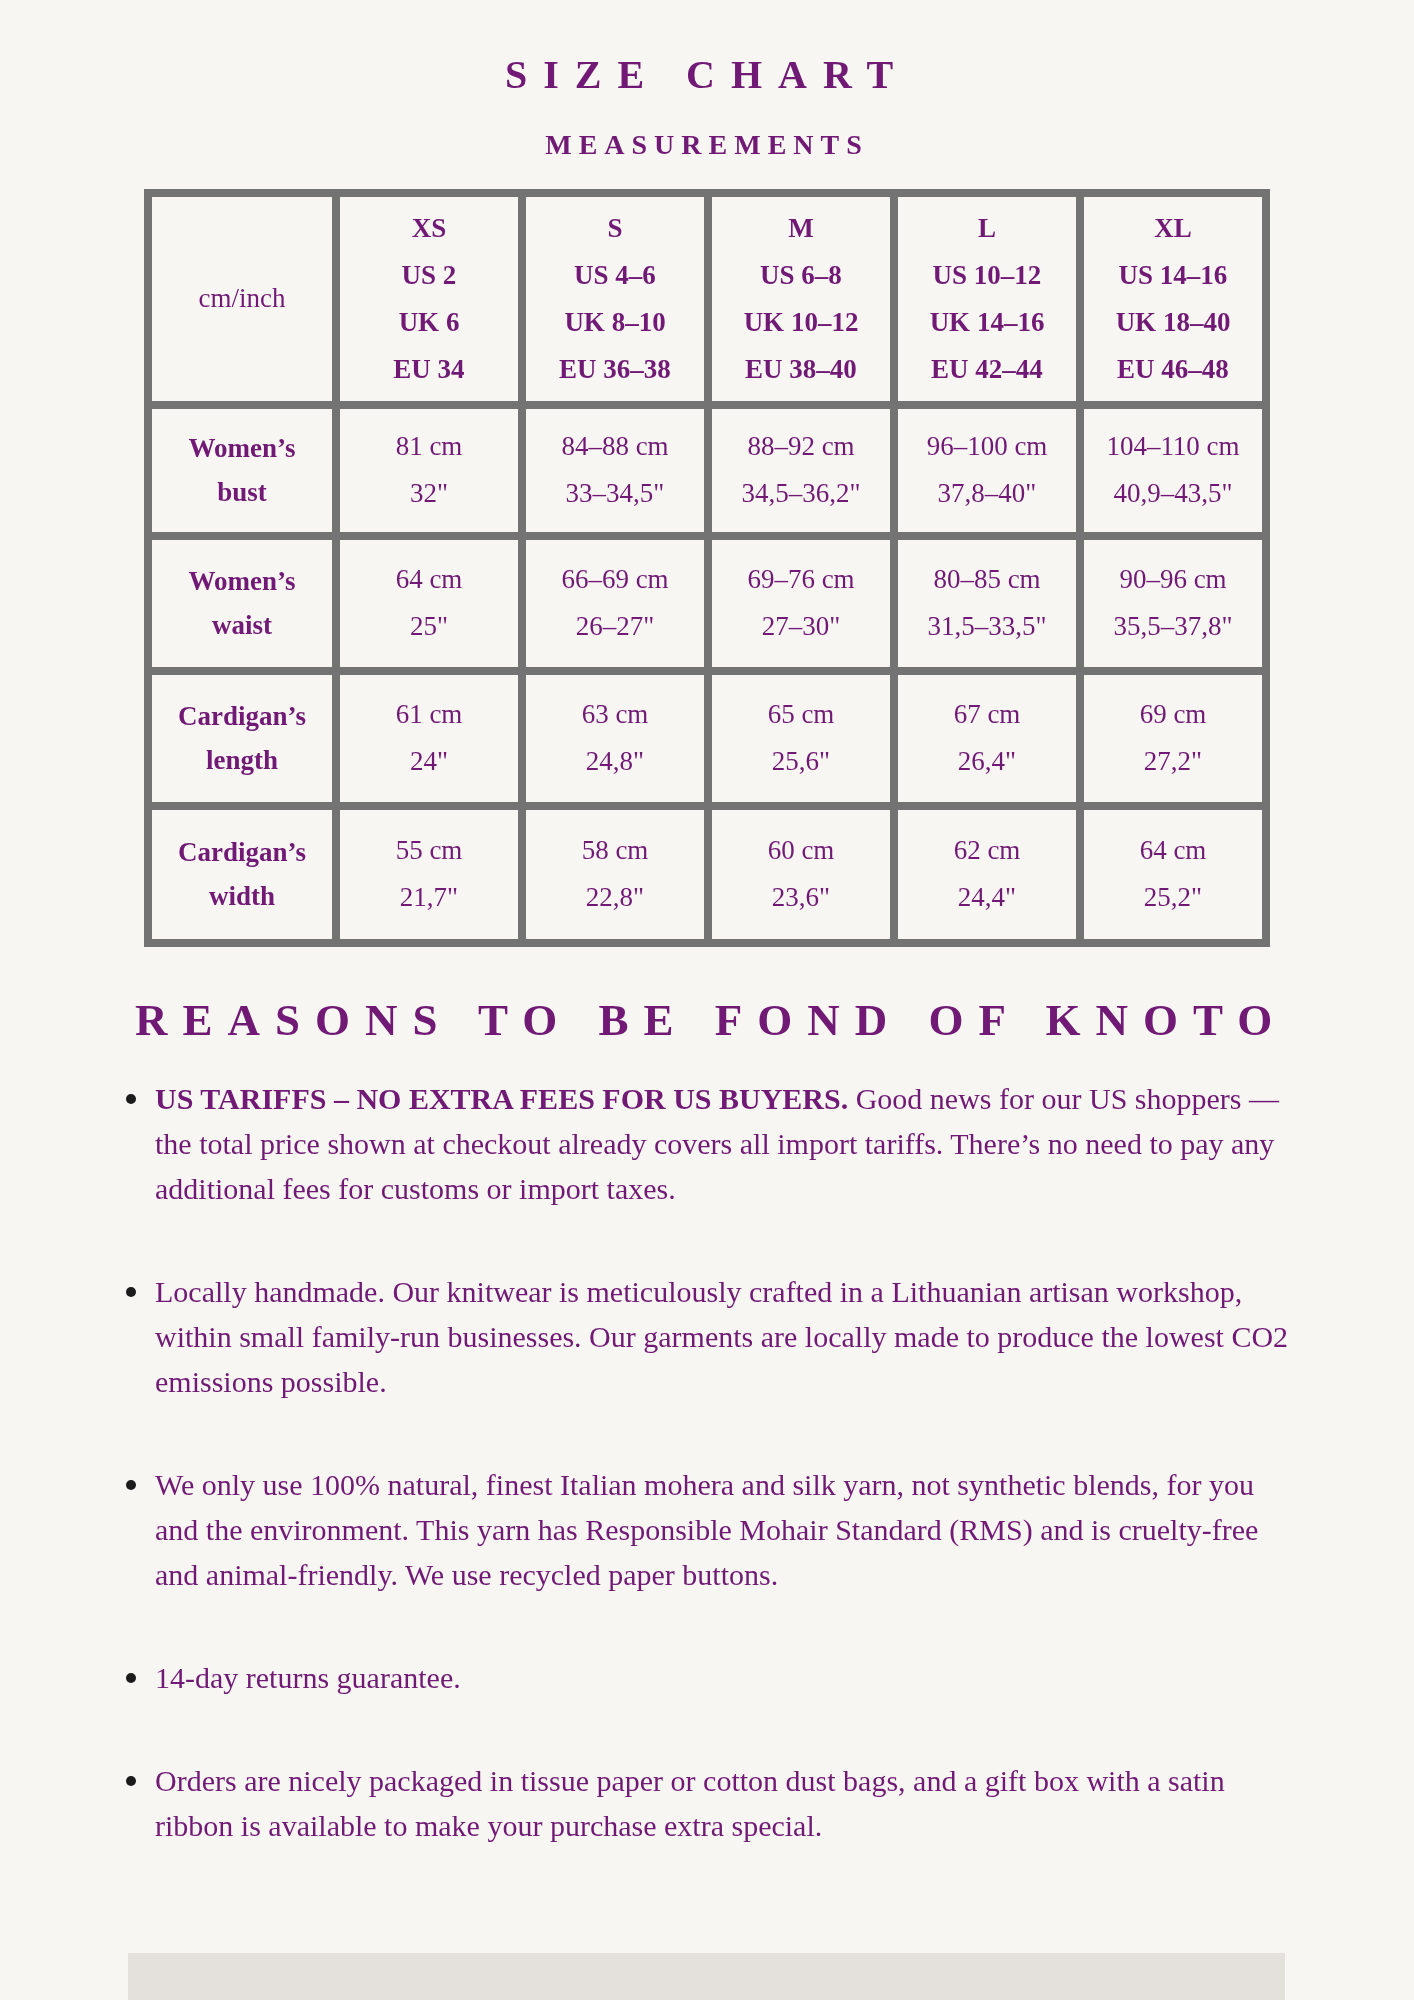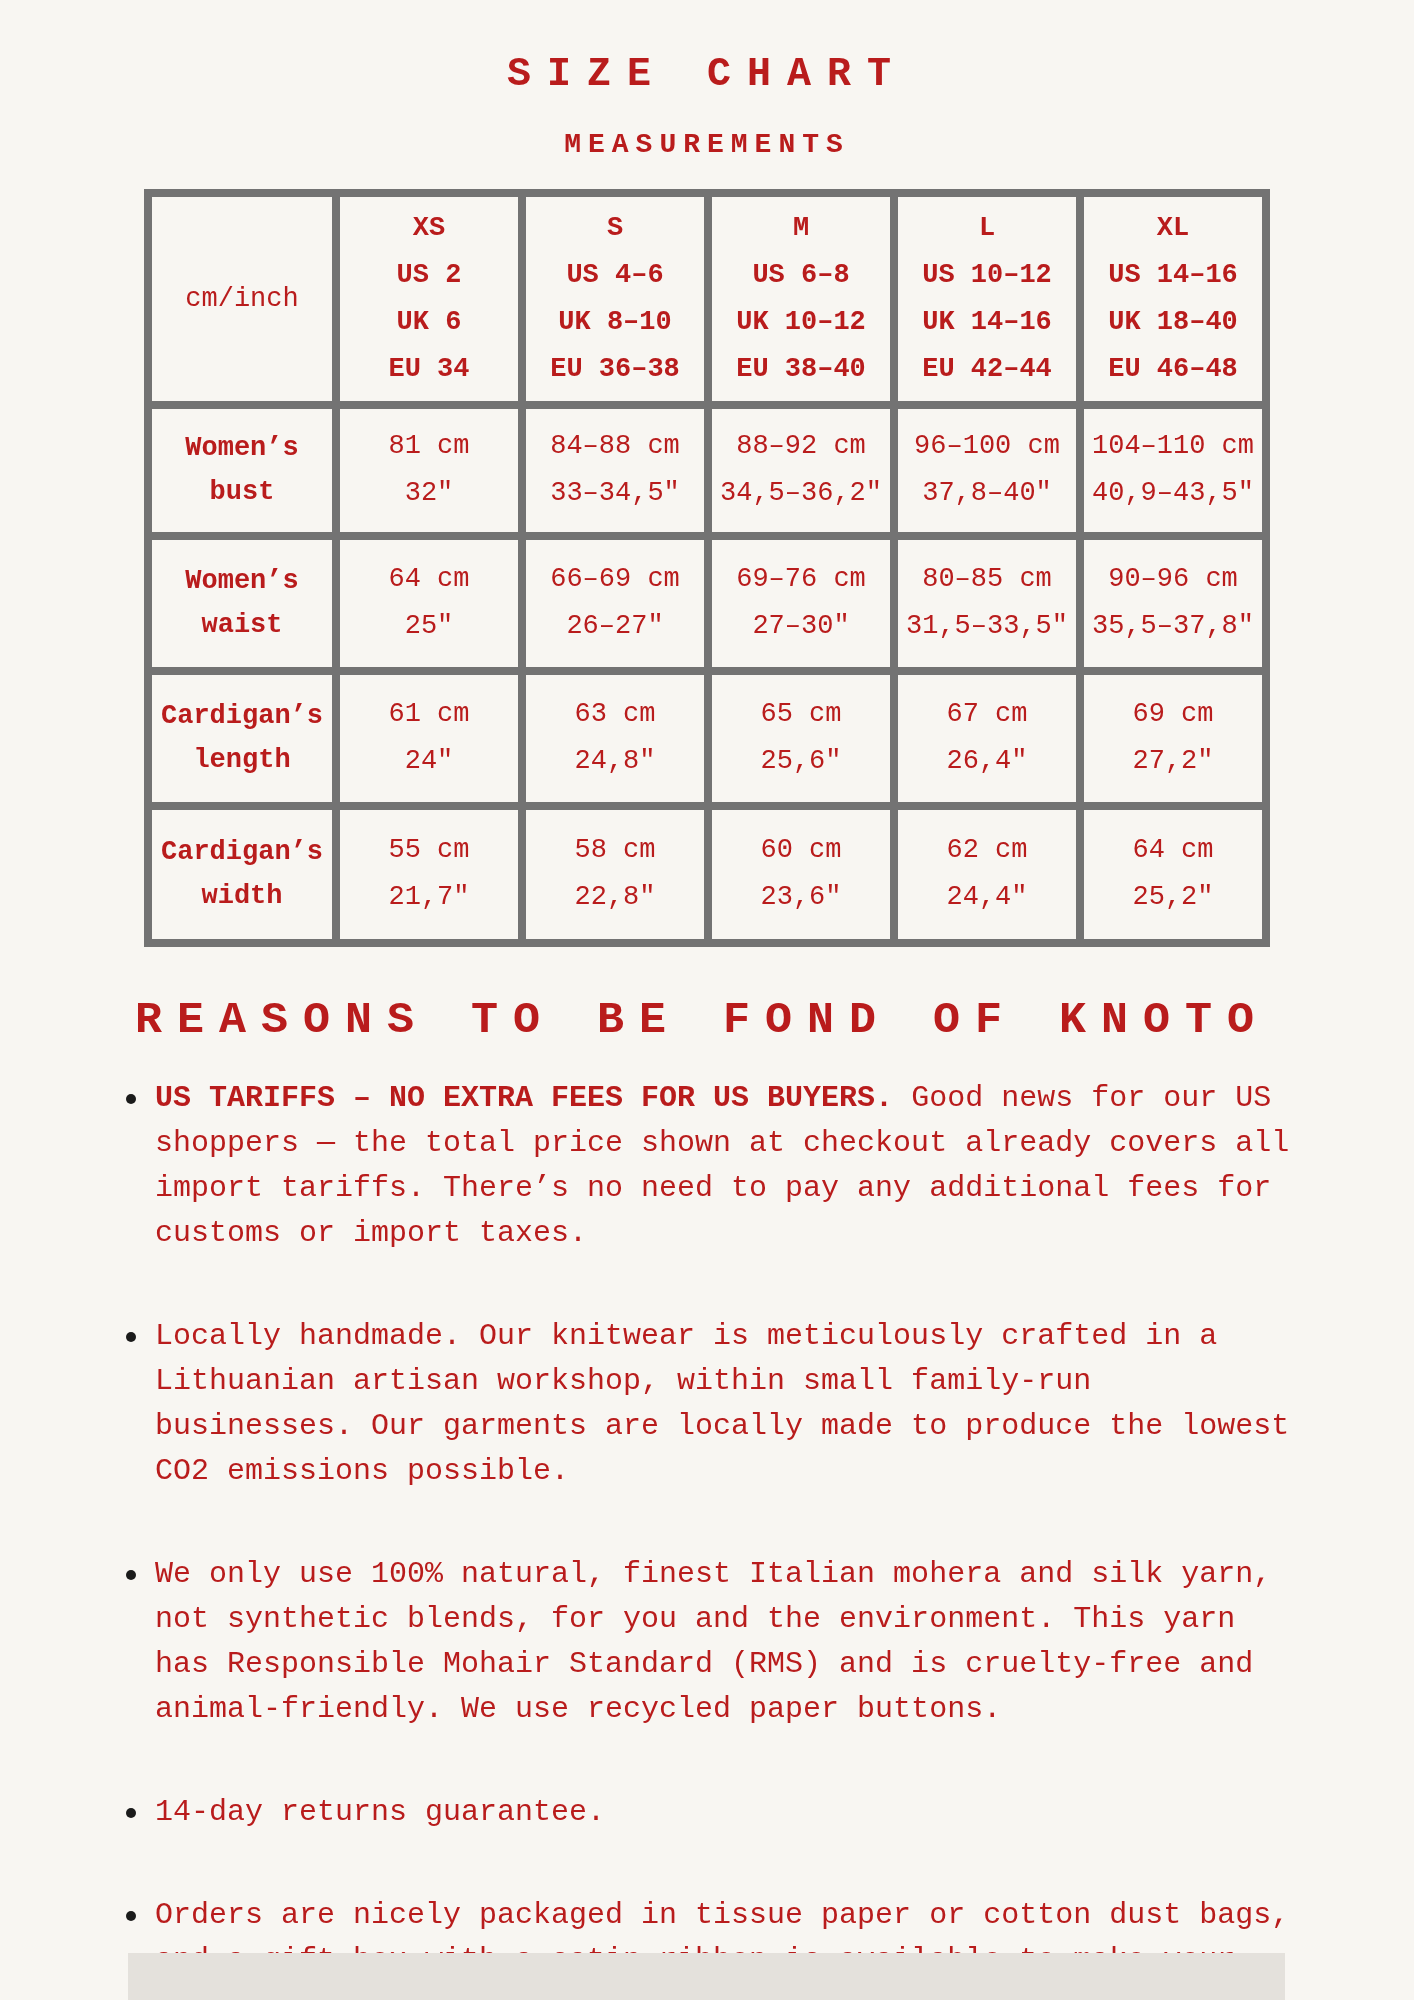--- a/index.html
+++ b/index.html
@@ -1,21 +1,21 @@
 <!DOCTYPE html>
 <html><head>
 <meta charset="utf-8">
 <style>
   html,body { margin:0; padding:0; background:#f8f6f2; }
   .page {
     position:relative;
     width:1414px; height:2000px;
     background:#f8f6f2;
-    color:#b91c1c;
-    font-family:Liberation Mono, monospace;
+    color:#701a75;
+    font-family:Liberation Serif, serif;
     overflow:hidden;
   }
   
   .title {
     margin:0; padding-top:52px;
     text-align:center;
     font-size:40px; font-weight:bold;
     letter-spacing:16px;
     line-height:1.15;
   }

